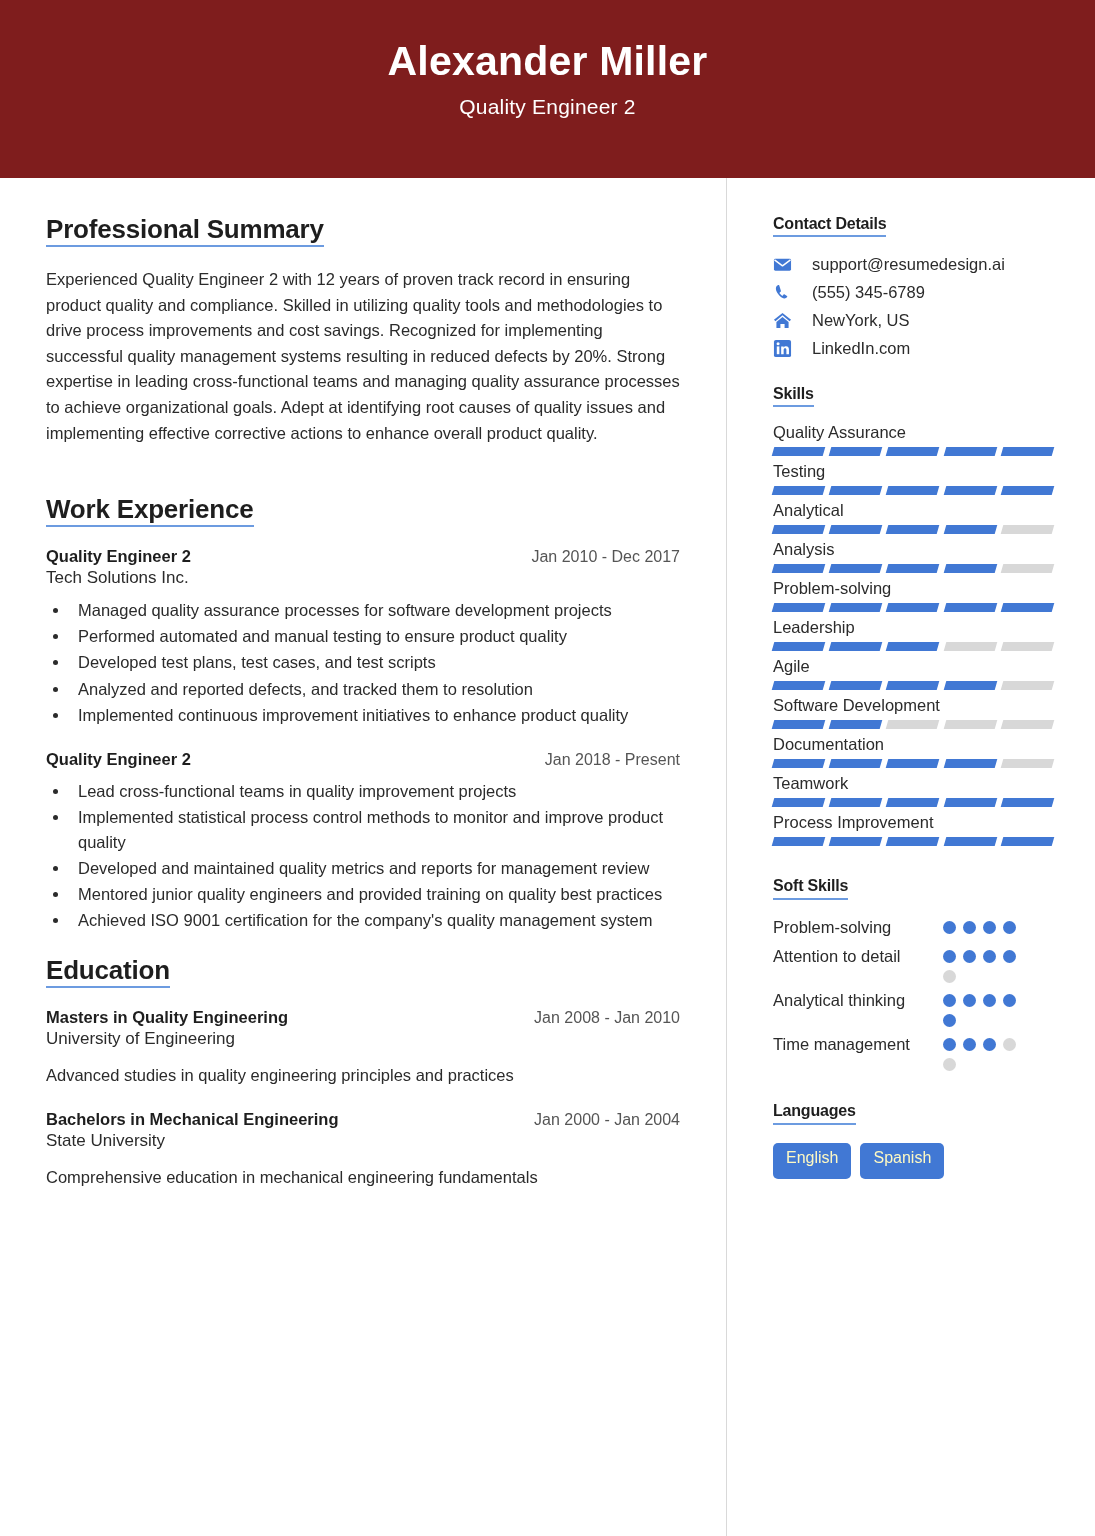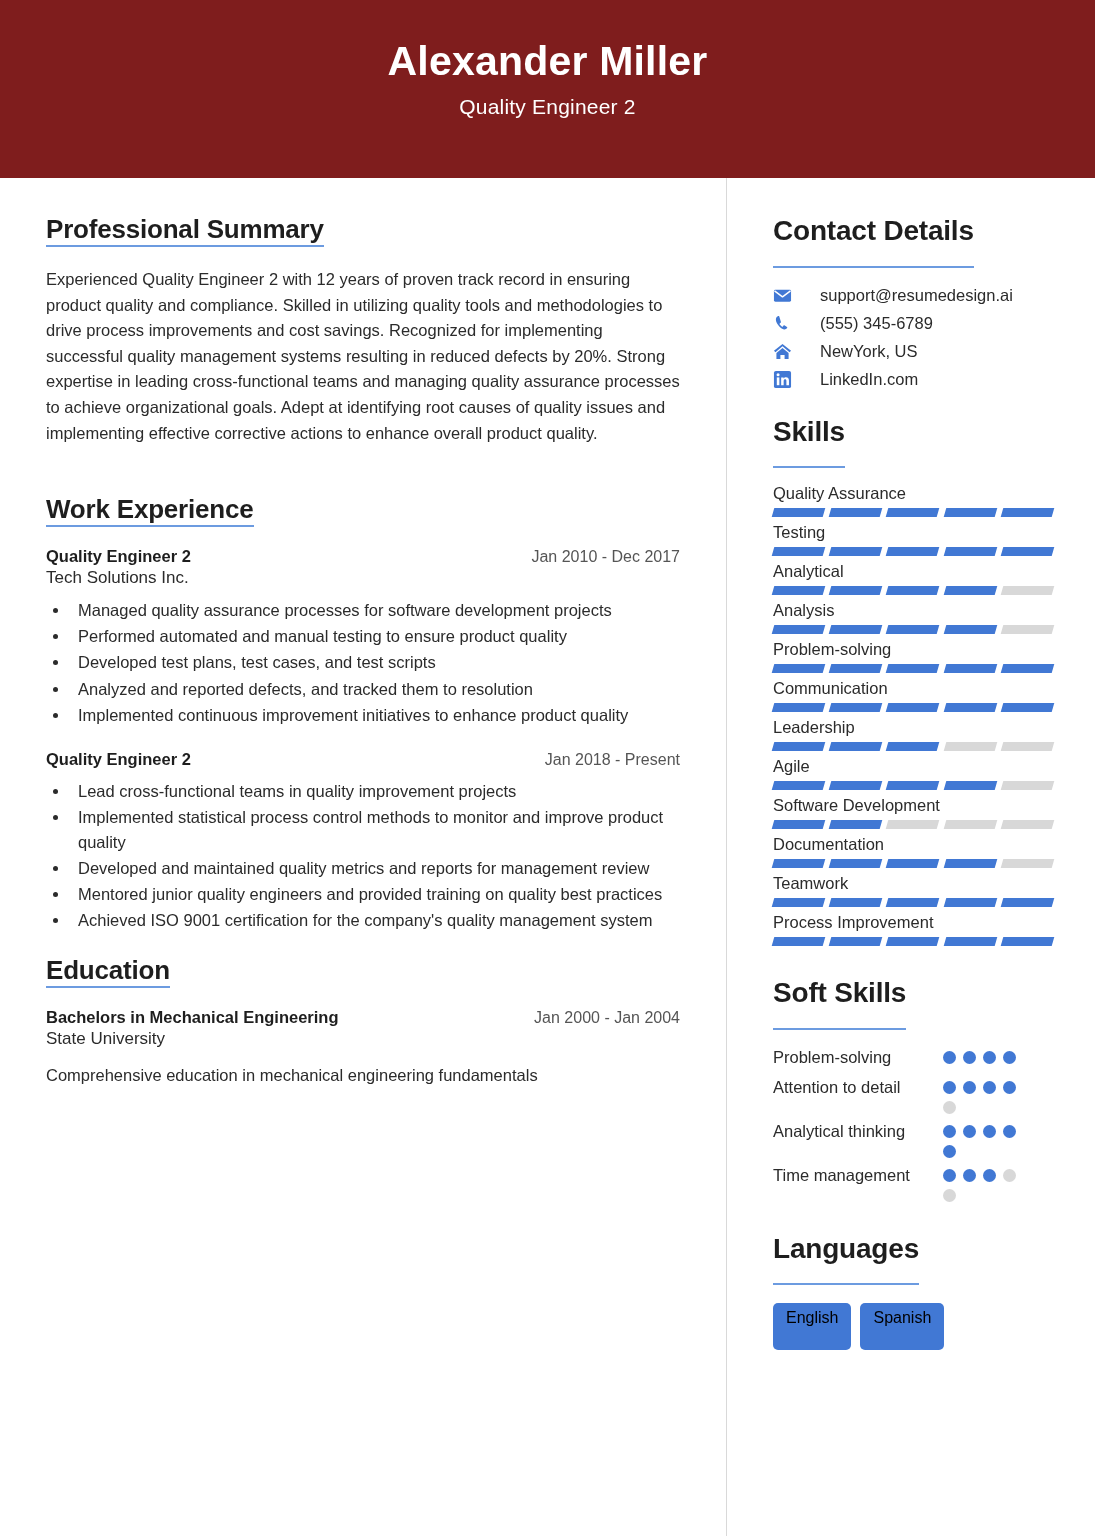--- a/index.html
+++ b/index.html
@@ -68,25 +68,25 @@
     display: inline-block;
     font-size: 26px;
     font-weight: bold;
     color: #1e1e1e;
     letter-spacing: -0.2px;
     border-bottom: 2px solid #6C9BE0;
     line-height: 1.2;
   }
   .sec-head-sm {
     display: inline-block;
-    font-size: 28px;
+    font-size: 16px;
     font-weight: bold;
     color: #1e1e1e;
     letter-spacing: -0.2px;
-    padding-bottom: 18px;
+    padding-bottom: 2px;
     border-bottom: 2px solid #6C9BE0;
     line-height: 1.2;
   }
   .sec { margin-bottom: 4px; }
   .sec-body { margin-top: 20px; }
 
   
   .summary-text {
     font-size: 16.5px;
     line-height: 1.55;
@@ -132,21 +132,21 @@
     line-height: 1.52;
     margin-bottom: 1px;
     padding-left: 8px;
   }
 
   
   .contact-list { margin-top: 18px; }
   .contact-row {
     display: flex;
     align-items: center;
-    gap: 28px;
+    gap: 20px;
     margin-bottom: 9px;
   }
   .contact-icon {
     width: 19px;
     height: 19px;
     flex: none;
     display: flex;
     align-items: center;
     justify-content: center;
     color: #4178D4;
@@ -210,23 +210,23 @@
 
   
   .lang-list {
     margin-top: 18px;
     display: flex;
     flex-wrap: wrap;
     gap: 9px;
   }
   .lang-chip {
     background: #4178D4;
-    color: #000000;
+    color: #fef9c3;
     font-size: 16px;
-    padding: 5px 13px 23px 13px;
+    padding: 5px 13px 12px 13px;
     border-radius: 5px;
     line-height: 1.2;
   }
 </style>
 </head>
 <body>
 
 <div class="page">
 
   <div class="header">
@@ -274,20 +274,28 @@
                 <li>Mentored junior quality engineers and provided training on quality best practices</li>
                 <li>Achieved ISO 9001 certification for the company's quality management system</li>
               </ul>
             </div>
           </div>
       </div>
 
       <div class="sec" style="margin-top:16px;">
         <div class="sec-head">Education</div>
         <div class="sec-body" id="education-list">
+            <div class="entry">
+              <div class="entry-row">
+                <div class="entry-title">Masters in Quality Engineering</div>
+                <div class="entry-date">Jan 2008 - Jan 2010</div>
+              </div>
+              <div class="entry-org">University of Engineering</div>
+              <div class="entry-desc">Advanced studies in quality engineering principles and practices</div>
+            </div>
             <div class="entry">
               <div class="entry-row">
                 <div class="entry-title">Bachelors in Mechanical Engineering</div>
                 <div class="entry-date">Jan 2000 - Jan 2004</div>
               </div>
               <div class="entry-org">State University</div>
               <div class="entry-desc">Comprehensive education in mechanical engineering fundamentals</div>
             </div>
           </div>
       </div>
@@ -386,30 +394,20 @@
               <div class="skill-label">Problem-solving</div>
               <div class="skill-bar">
                 <div class="skill-seg on"></div>
                 <div class="skill-seg on"></div>
                 <div class="skill-seg on"></div>
                 <div class="skill-seg on"></div>
                 <div class="skill-seg on"></div>
               </div>
             </div>
             <div class="skill-item">
-              <div class="skill-label">Communication</div>
-              <div class="skill-bar">
-                <div class="skill-seg on"></div>
-                <div class="skill-seg on"></div>
-                <div class="skill-seg on"></div>
-                <div class="skill-seg on"></div>
-                <div class="skill-seg on"></div>
-              </div>
-            </div>
-            <div class="skill-item">
               <div class="skill-label">Leadership</div>
               <div class="skill-bar">
                 <div class="skill-seg on"></div>
                 <div class="skill-seg on"></div>
                 <div class="skill-seg on"></div>
                 <div class="skill-seg"></div>
                 <div class="skill-seg"></div>
               </div>
             </div>
             <div class="skill-item">

